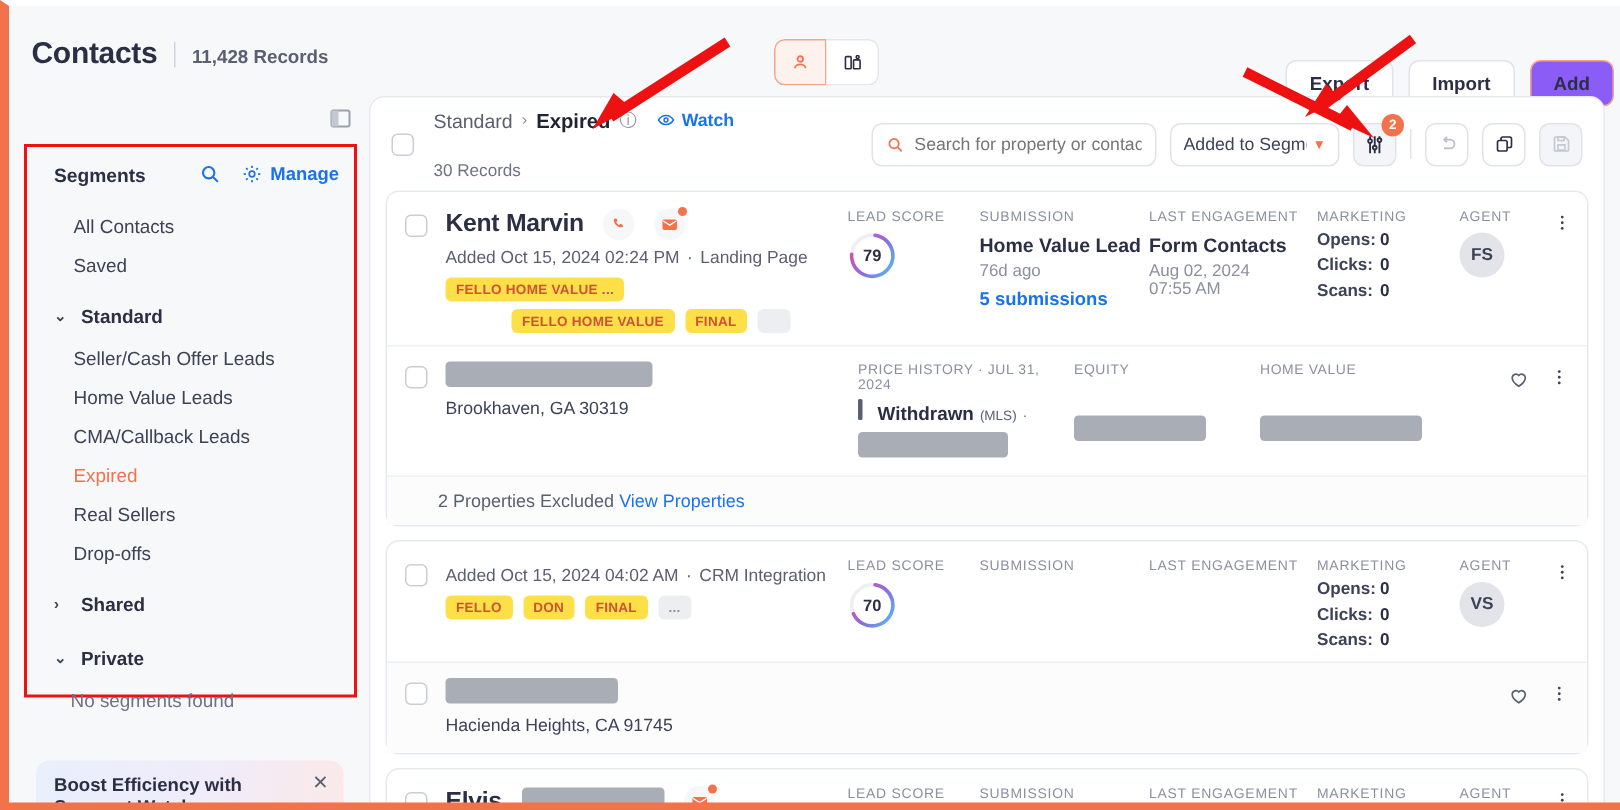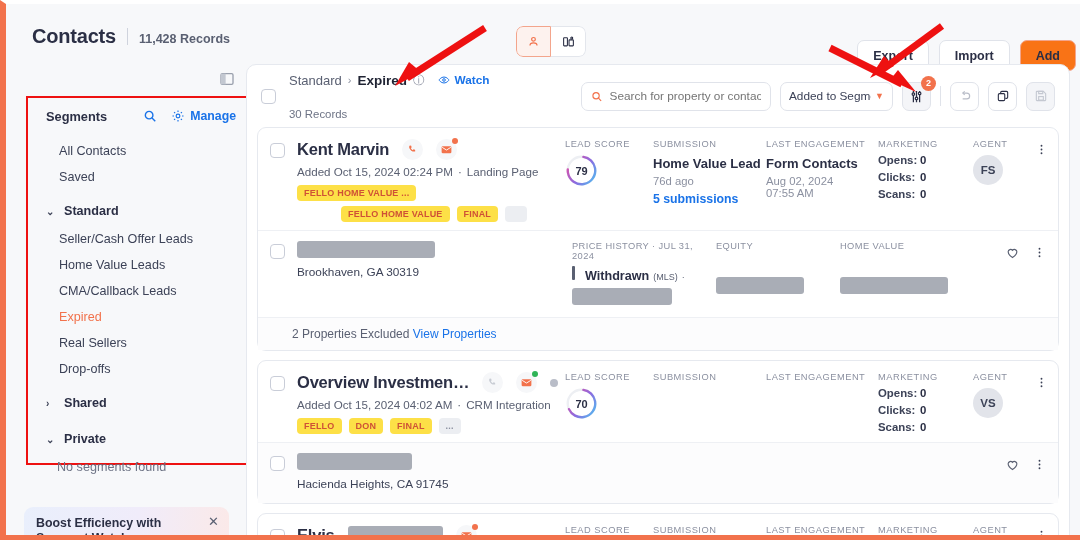--- a/index.html
+++ b/index.html
@@ -16,21 +16,21 @@
     border-left: 6px solid #f2724c;
     border-top: 4px solid #ffffff;
   }
 
   
   .topbar {
     position: absolute; left: 0; top: 0; right: 0; height: 64px;
     background: #f7f8fa;
     display: flex; align-items: center;
   }
-  .title-wrap { display: flex; align-items: baseline; gap: 11px; padding-left: 26px; }
+  .title-wrap { display: flex; align-items: baseline; gap: 11px; padding-left: 15px; }
   .page-title { font-size: 20px; font-weight: 700; color: #2b2f45; letter-spacing: -0.2px; }
   .title-div { width: 1px; height: 17px; background: #cfd3dd; align-self: center; }
   .record-count { font-size: 12.5px; font-weight: 700; color: #5a6072; }
 
   .seg-toggle {
     position: absolute; left: 510px; top: 22px;
     display: flex; border-radius: 7px; overflow: hidden;
   }
   .seg-btn {
     width: 35px; height: 31px; display: flex; align-items: center; justify-content: center;
@@ -40,29 +40,29 @@
   .seg-btn.second { border-radius: 0 7px 7px 0; border-left: none; }
 
   .top-actions { position: absolute; right: 0px; top: 36px; display: flex; gap: 10px; }
   .btn {
     height: 31px; padding: 0 15px; border-radius: 7px;
     background: #fff; border: 1px solid #e0e3ea;
     font-size: 12.5px; font-weight: 700; color: #2b2f45;
     display: flex; align-items: center; justify-content: center;
     cursor: pointer; font-family: "Liberation Sans", sans-serif;
   }
-  .btn.primary { background: #f97316; border: 1px solid #f3a58c; color: #2b2f45; }
+  .btn.primary { background: #8b5cf6; border: 1px solid #f3a58c; color: #2b2f45; }
 
   
   .panel-toggle {
     position: absolute; left: 212px; top: 66px; width: 18px; height: 18px;
     display: flex; align-items: center; justify-content: center;
   }
   .sidebar {
-    position: absolute; left: 20px; top: 92px; width: 222px; height: 369px;
+    position: absolute; left: 10px; top: 92px; width: 222px; height: 369px;
     background: #f7f8fa;
     border: 2.5px solid #ee1111;
     padding: 0 0 0 0;
   }
   .seg-header {
     display: flex; align-items: center; height: 36px; padding: 0 10px 0 18px; gap: 0;
   }
   .seg-header-title { font-size: 12.8px; font-weight: 700; color: #2b2f45; flex: 1; }
   .seg-search { margin-right: 14px; display: flex; align-items: center; }
   .seg-manage { display: flex; align-items: center; gap: 5px; }
@@ -511,36 +511,20 @@
         <div class="excl">
           <span>2 Properties Excluded</span>
           <a href="#">View Properties</a>
         </div>
       </div>
 
       <div class="card">
         <div class="crow">
           <div class="cbox"></div>
           <div class="cmain">
-            <div class="name-line">
-              <span class="cname">Overview Investmen…</span>
-              <span class="circ-ic">
-                <svg width="11" height="11" viewBox="0 0 24 24" fill="#c8ccd4">
-                  <path d="M6.6 3.5l2.6.5 1 3.4-2 1.5c.9 2 2.4 3.6 4.4 4.5l1.5-2 3.4 1 .5 2.6c0 .8-.7 1.5-1.5 1.5C10.2 16.5 7.5 13.8 5 8.5 4.4 6.4 5 3.5 6.6 3.5z"></path>
-                </svg>
-              </span>
-              <span class="circ-ic">
-                <svg width="13" height="13" viewBox="0 0 24 24" fill="#f2724c">
-                  <rect x="3" y="6" width="18" height="13" rx="2.4"></rect>
-                    <path d="M4 8l8 5 8-5" stroke="#fff" stroke-width="1.7" fill="none"></path>
-                </svg>
-                <span class="dot-badge" style="background:#2fb457;"></span>
-              </span>
-              <span class="gray-dot"></span>
-            </div>
             <div class="meta">
               <span>Added Oct 15, 2024 04:02 AM</span>
               <span>·</span>
               <span class="meta-src">CRM Integration</span>
             </div>
             <div class="tags">
               <span class="tag">FELLO</span>
               <span class="tag">DON</span>
               <span class="tag">FINAL</span>
               <span class="tag gray">...</span>

